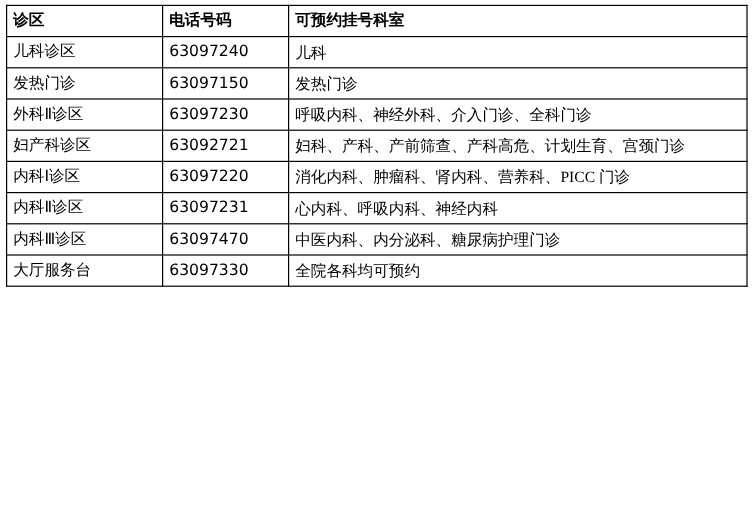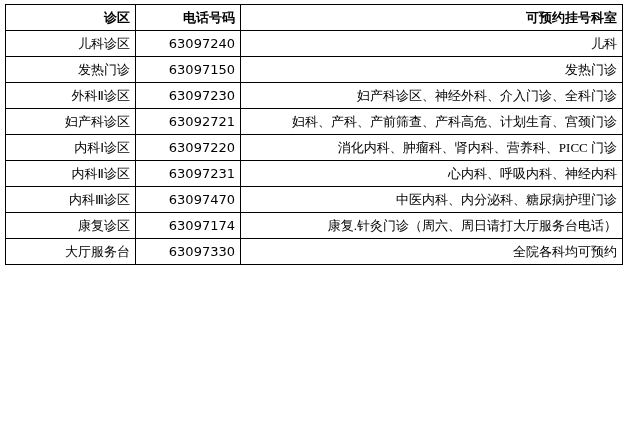--- a/index.html
+++ b/index.html
@@ -26,21 +26,21 @@
     width: 617px;
     margin: 4px 0 0 5px;
   }
   table.clinic-table td,
   table.clinic-table th {
     border: 1px solid #000000;
     vertical-align: top;
     padding: 4px 5px 4px 5px;
     font-size: 13px;
     line-height: 17px;
-    text-align: right;
+    text-align: left;
     font-weight: normal;
   }
   table.clinic-table thead th {
     font-weight: bold;
     font-size: 13px;
   }
   col.c1 { width: 130px; }
   col.c2 { width: 105px; }
   col.c3 { width: 382px; }
   .cell-dept { white-space: normal; }
@@ -71,21 +71,21 @@
         <td class="cell-services">儿科</td>
       </tr>
       <tr>
         <td class="cell-dept">发热门诊</td>
         <td class="cell-phone">63097150</td>
         <td class="cell-services">发热门诊</td>
       </tr>
       <tr>
         <td class="cell-dept">外科Ⅱ诊区</td>
         <td class="cell-phone">63097230</td>
-        <td class="cell-services">妇产科诊区、神经外科、介入门诊、全科门诊</td>
+        <td class="cell-services">呼吸内科、神经外科、介入门诊、全科门诊</td>
       </tr>
       <tr>
         <td class="cell-dept">妇产科诊区</td>
         <td class="cell-phone">63092721</td>
         <td class="cell-services">妇科、产科、产前筛查、产科高危、计划生育、宫颈门诊</td>
       </tr>
       <tr>
         <td class="cell-dept">内科Ⅰ诊区</td>
         <td class="cell-phone">63097220</td>
         <td class="cell-services">消化内科、肿瘤科、肾内科、营养科、PICC 门诊</td>
@@ -94,24 +94,19 @@
         <td class="cell-dept">内科Ⅱ诊区</td>
         <td class="cell-phone">63097231</td>
         <td class="cell-services">心内科、呼吸内科、神经内科</td>
       </tr>
       <tr>
         <td class="cell-dept">内科Ⅲ诊区</td>
         <td class="cell-phone">63097470</td>
         <td class="cell-services">中医内科、内分泌科、糖尿病护理门诊</td>
       </tr>
       <tr>
-        <td class="cell-dept">康复诊区</td>
-        <td class="cell-phone">63097174</td>
-        <td class="cell-services">康复.针灸门诊（周六、周日请打大厅服务台电话）</td>
-      </tr>
-      <tr>
         <td class="cell-dept">大厅服务台</td>
         <td class="cell-phone">63097330</td>
         <td class="cell-services">全院各科均可预约</td>
       </tr>
     </tbody>
   </table>
 </div>
 
 </body></html>

